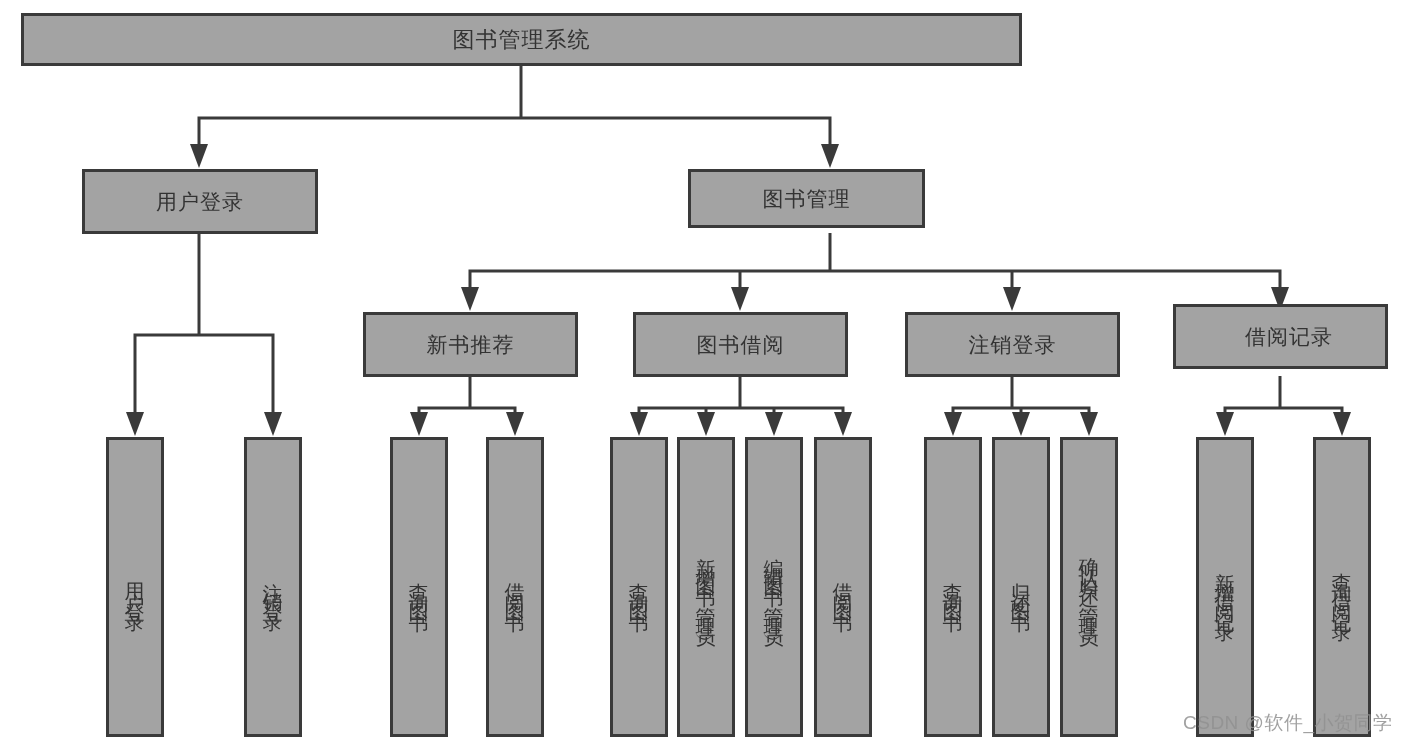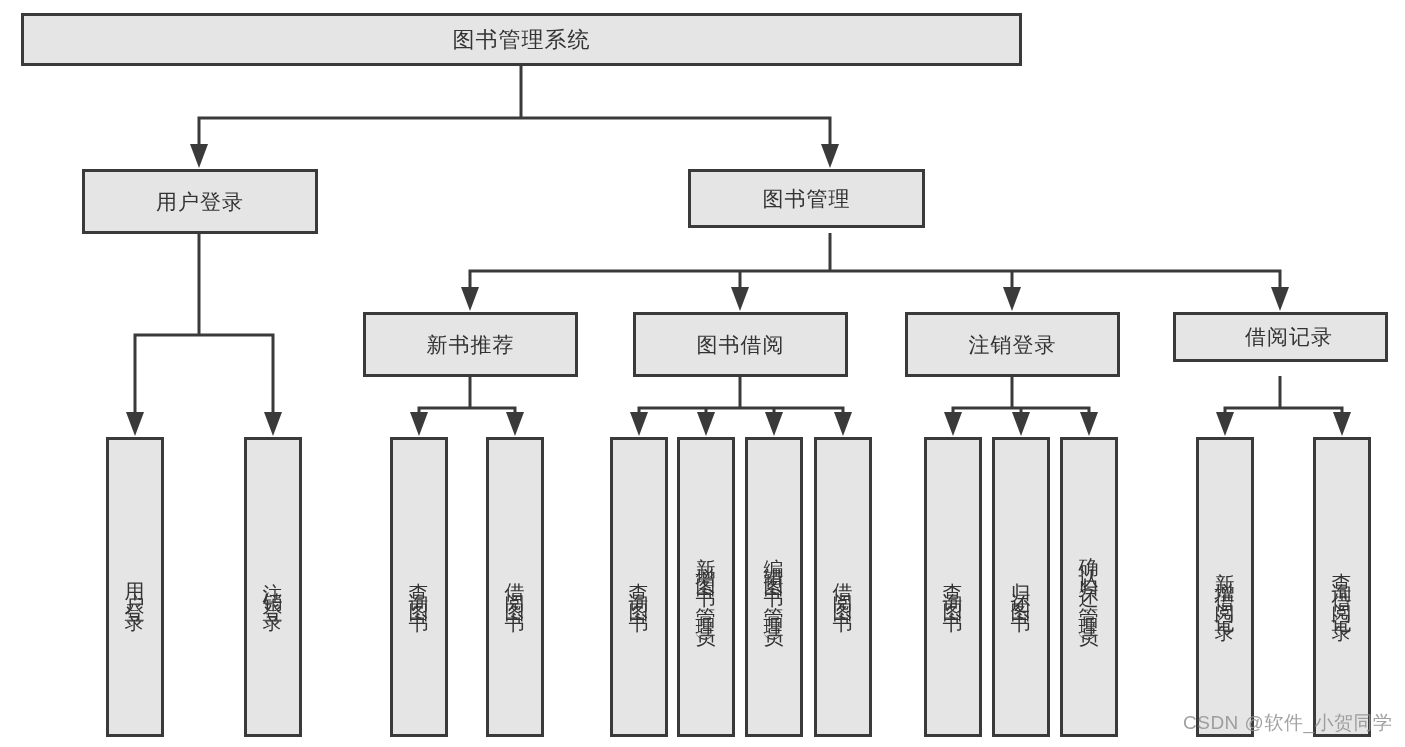--- a/index.html
+++ b/index.html
@@ -19,21 +19,21 @@
   svg.connectors {
     position: absolute;
     left: 0;
     top: 0;
     width: 1405px;
     height: 747px;
   }
   .node {
     position: absolute;
     box-sizing: border-box;
-    background: #e5e5e5;
+    background: #a3a3a3;
     border: 3px solid #3a3a3a;
     display: flex;
     align-items: center;
     justify-content: center;
     text-align: center;
   }
   .node .lbl {
     font-size: 21px;
     letter-spacing: 1px;
     color: #333333;
@@ -50,21 +50,21 @@
     color: #333333;
     line-height: 1;
   }
   
   .root-box { left: 21px;  top: 13px;  width: 1001px; height: 53px; }
   .l2a      { left: 82px;  top: 169px; width: 236px;  height: 65px; }
   .l2b      { left: 688px; top: 169px; width: 237px;  height: 59px; }
   .l3a      { left: 363px; top: 312px; width: 215px;  height: 65px; }
   .l3b      { left: 633px; top: 312px; width: 215px;  height: 65px; font-family: Liberation Mono, monospace; }
   .l3c      { left: 905px; top: 312px; width: 215px;  height: 65px; }
-  .l3d      { left: 1173px;top: 312px; width: 215px;  height: 50px; padding-left: 17px; }
+  .l3d      { left: 1173px;top: 304px; width: 215px;  height: 65px; padding-left: 17px; }
   .leaf     { top: 437px; width: 58px; height: 300px; }
   .lf1  { left: 106px; }
   .lf2  { left: 244px; }
   .lf3  { left: 390px; }
   .lf4  { left: 486px; }
   .lf5  { left: 610px; }
   .lf6  { left: 677px; }
   .lf7  { left: 745px; }
   .lf8  { left: 814px; }
   .lf9  { left: 924px; }

